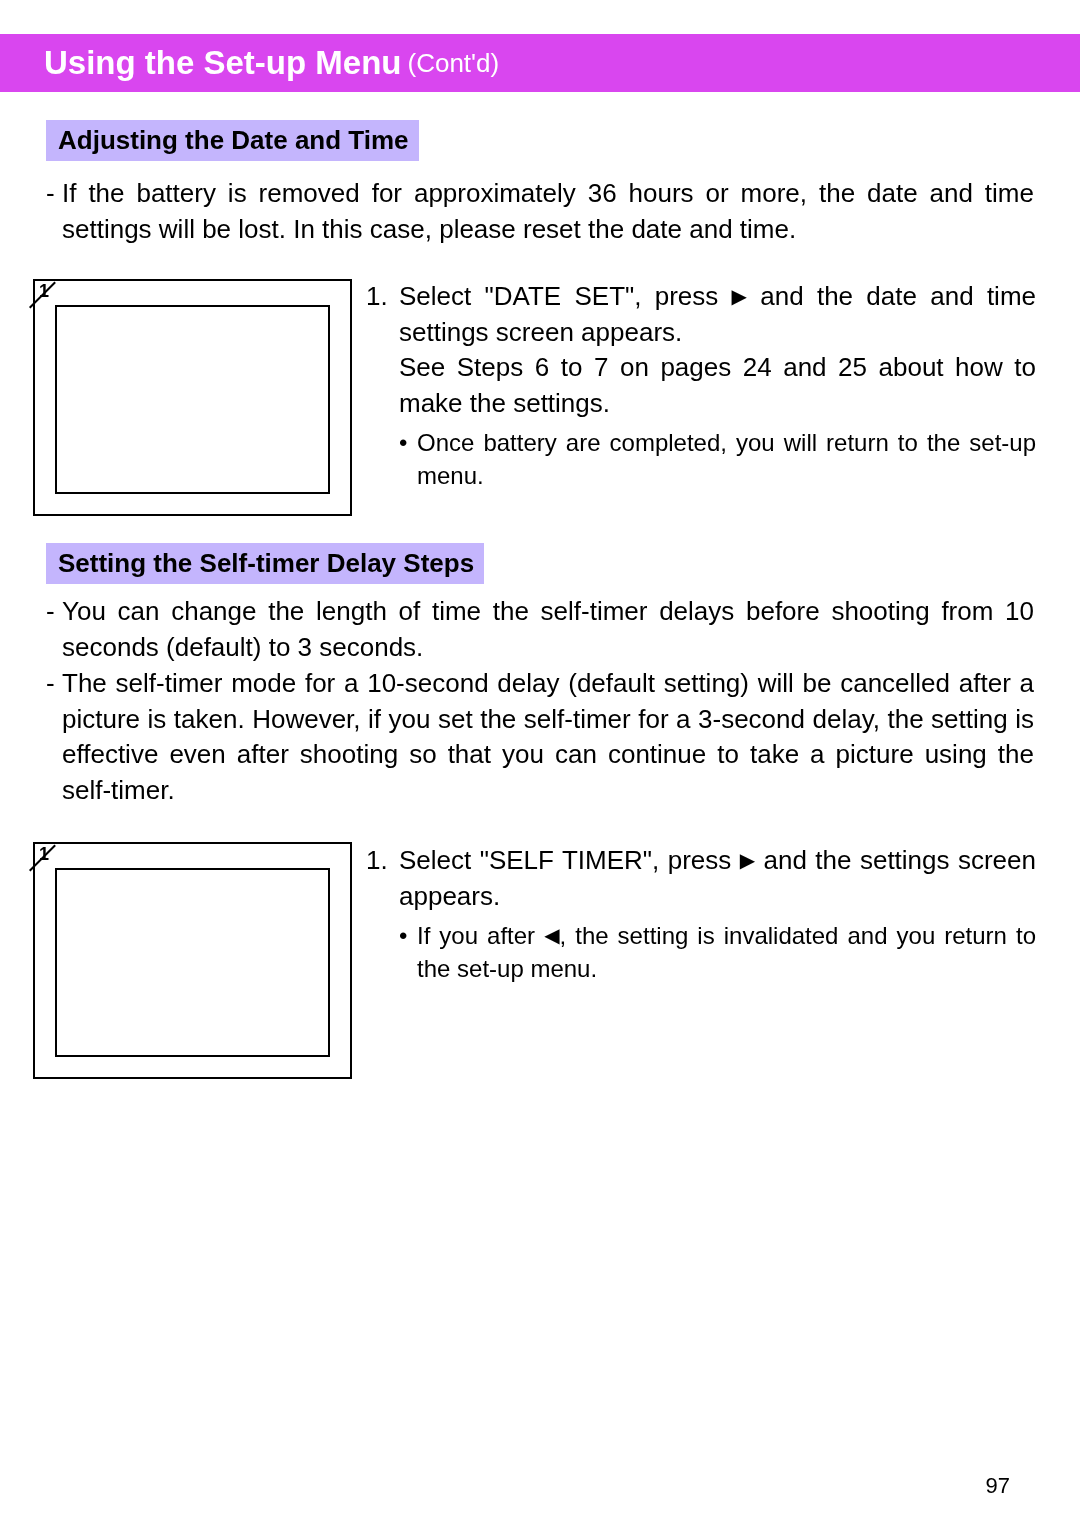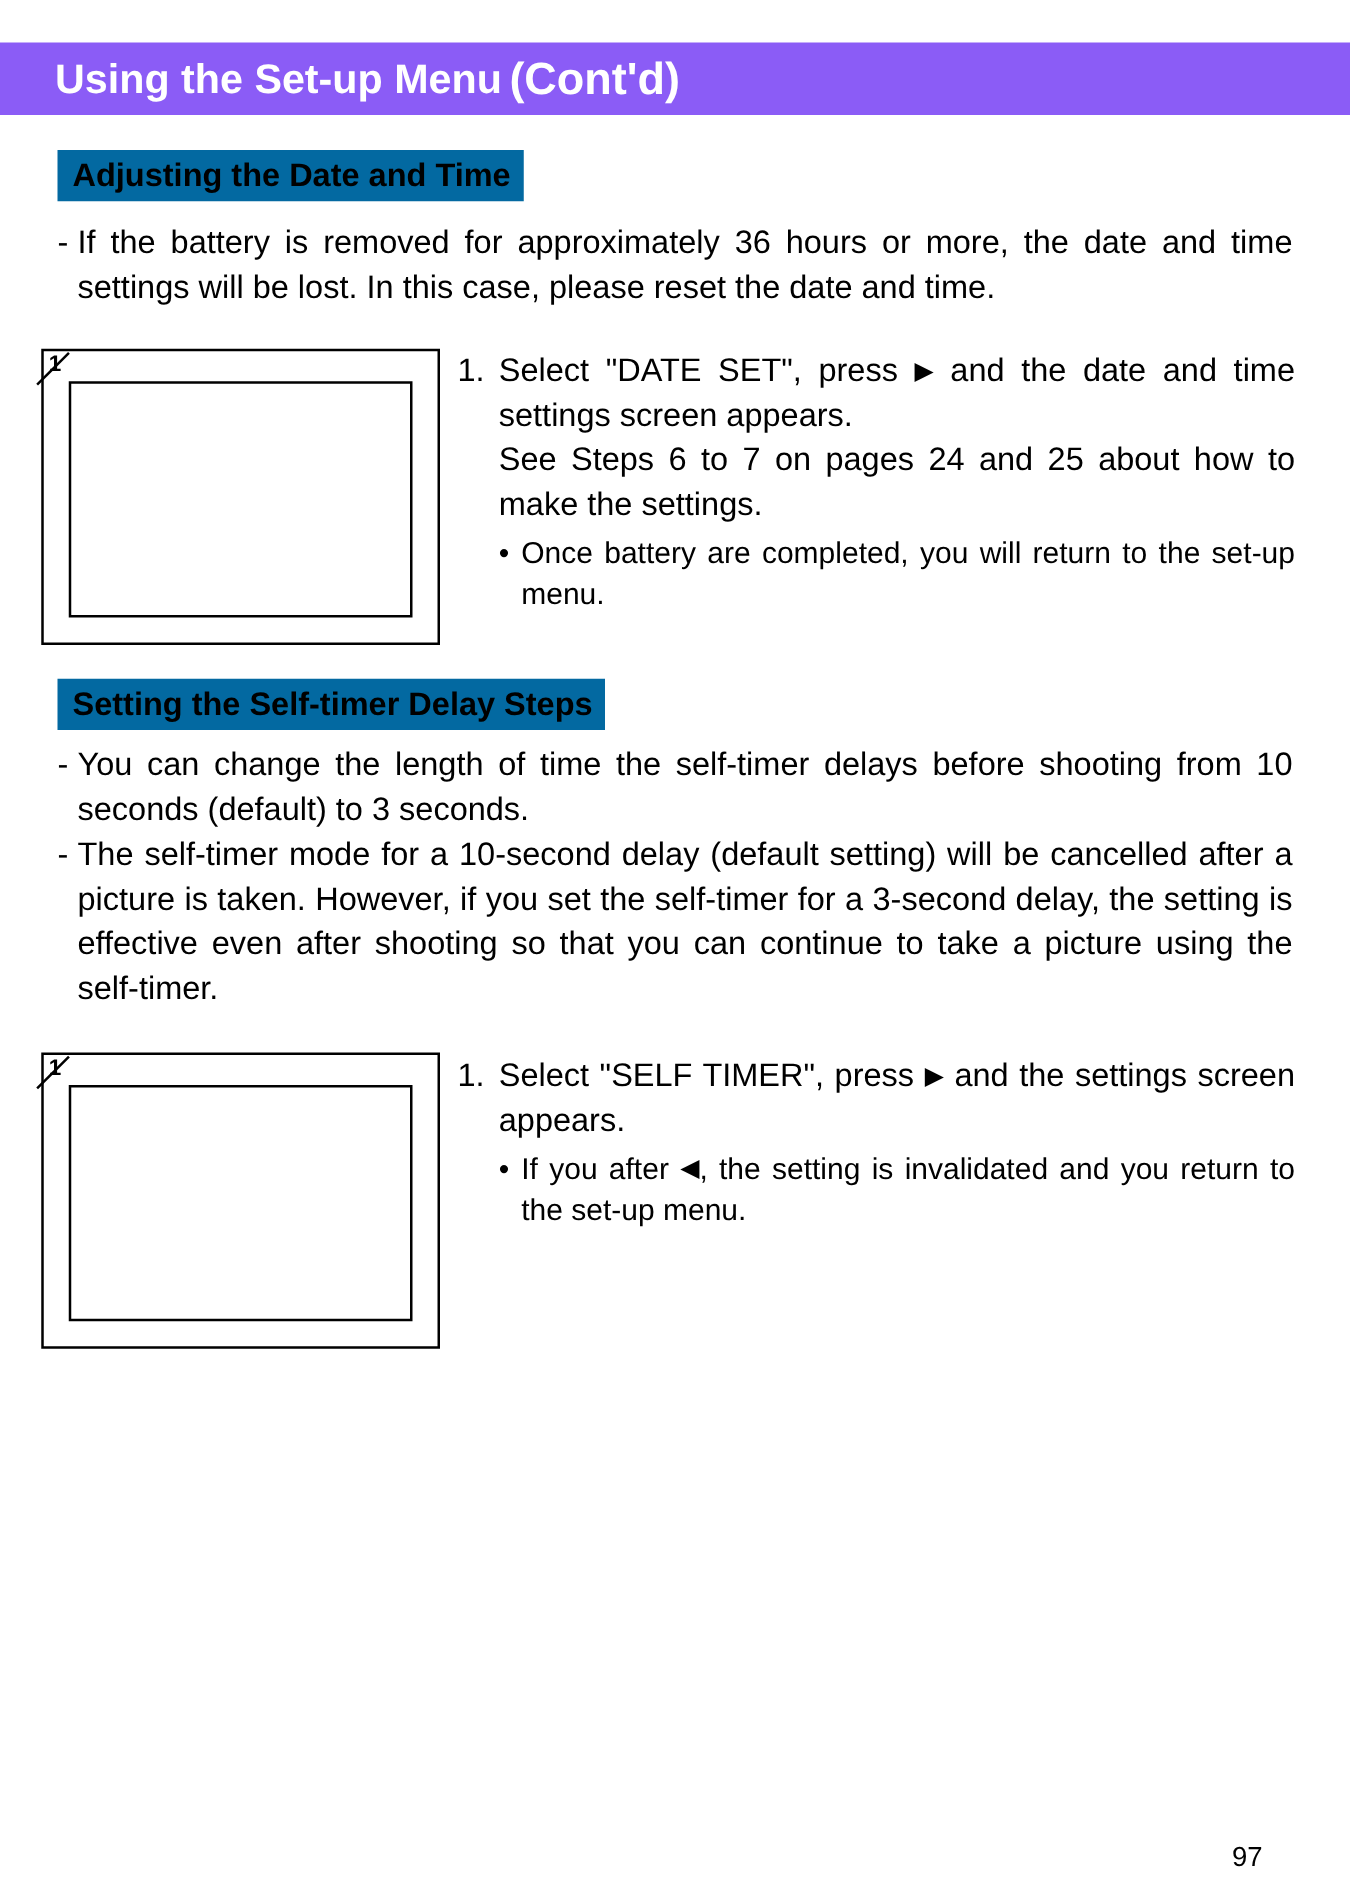--- a/index.html
+++ b/index.html
@@ -5,31 +5,31 @@
   * { margin: 0; padding: 0; box-sizing: border-box; }
   html, body { width: 1080px; height: 1521px; background: #fff; font-family: Arial, Helvetica, sans-serif; color: #000; }
 
   .page { width: 1080px; height: 1521px; position: relative; }
 
   
   .title-bar {
     position: absolute;
     top: 34px; left: 0;
     width: 1080px; height: 58px;
-    background: #8b5cf6;
+    background: #d946ef;
     display: flex; align-items: center;
     padding-left: 44px;
   }
   .title-bar .main { color: #fff; font-size: 33px; font-weight: bold; }
-  .title-bar .sub  { color: #fff; font-size: 36px; font-weight: bold; margin-left: 6px; }
+  .title-bar .sub  { color: #fff; font-size: 26px; font-weight: normal; margin-left: 6px; }
 
   
   .section-heading {
     display: inline-block;
-    background: #0369a1;
+    background: #c4b5fd;
     font-size: 26px; font-weight: bold;
     padding: 5px 10px 5px 12px;
   }
   .sec1-wrap { position: absolute; top: 120px; left: 46px; }
   .sec2-wrap { position: absolute; top: 543px; left: 46px; }
 
   
   .para { font-size: 26px; line-height: 1.37; }
   .dash-row { display: flex; }
   .dash-row .dash { width: 16px; flex: 0 0 16px; }

